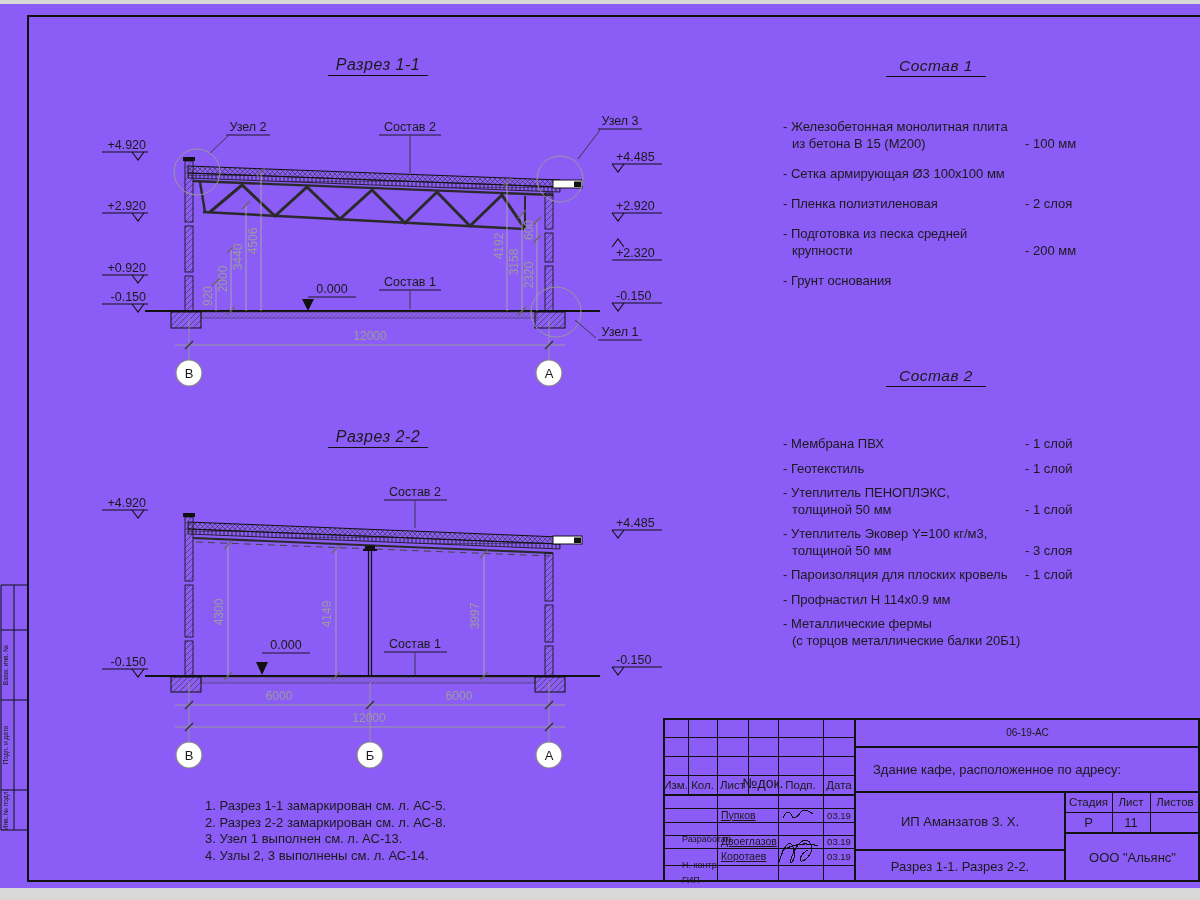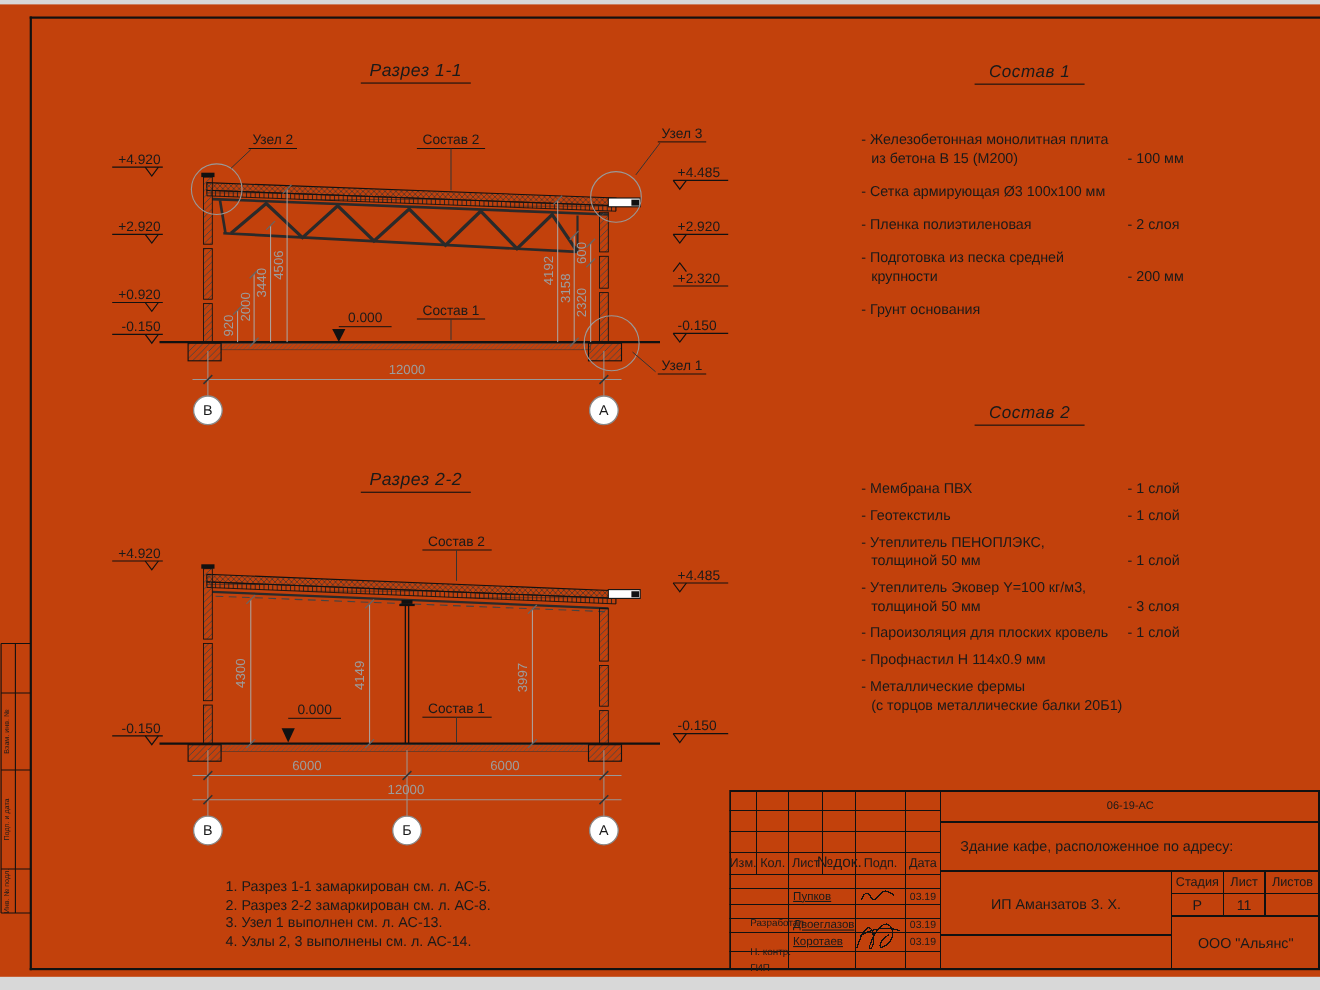--- a/index.html
+++ b/index.html
@@ -5,21 +5,21 @@
   html,body{margin:0;padding:0;}
   body{
     width:1200px;height:900px;overflow:hidden;
     background:#d8d8d8;
     font-family:"Liberation Sans",sans-serif;
     color:#1a1a1a;
     position:relative;
   }
   #sheet{
     position:absolute;left:0;top:4px;width:1200px;height:884px;
-    background:#c2410c;overflow:hidden;
+    background:#8b5cf6;overflow:hidden;
   }
   .abs{position:absolute;}
   .hline{position:absolute;background:#111;}
   .vline{position:absolute;background:#111;}
   .sec-title{
     position:absolute;font-style:italic;font-size:16px;letter-spacing:.5px;
     text-align:center;border-bottom:1.4px solid #111;padding-bottom:1px;
   }
   .mat-title{
     position:absolute;font-style:italic;font-size:15.5px;letter-spacing:.5px;
@@ -495,16 +495,17 @@
     <div class="tb-cell" style="left:198px;top:29px;width:339px;height:45px;flex-direction:column;justify-content:center;align-items:flex-start;text-align:left;padding-left:12px;box-sizing:border-box;">
       <div>Здание кафе, расположенное по адресу:</div>
     </div>
     <div class="tb-cell" style="left:192px;top:74px;width:210px;height:58px;">ИП Аманзатов З. Х.</div>
     <div class="tb-cell tb-head" style="left:402px;top:74px;width:47px;height:20px;">Стадия</div>
     <div class="tb-cell tb-head" style="left:449px;top:74px;width:38px;height:20px;">Лист</div>
     <div class="tb-cell tb-head" style="left:487px;top:74px;width:50px;height:20px;">Листов</div>
     <div class="tb-cell" style="left:402px;top:94px;width:47px;height:21px;">Р</div>
     <div class="tb-cell" style="left:449px;top:94px;width:38px;height:21px;">11</div>
     <div class="tb-cell" style="left:487px;top:94px;width:50px;height:21px;"></div>
+    <div class="tb-cell" style="left:192px;top:132px;width:210px;height:32px;">Разрез 1-1. Разрез 2-2.</div>
     <div class="tb-cell" style="left:402px;top:115px;width:135px;height:49px;">ООО "Альянс"</div>
   </div>
 
 </div>
 
 </body></html>

